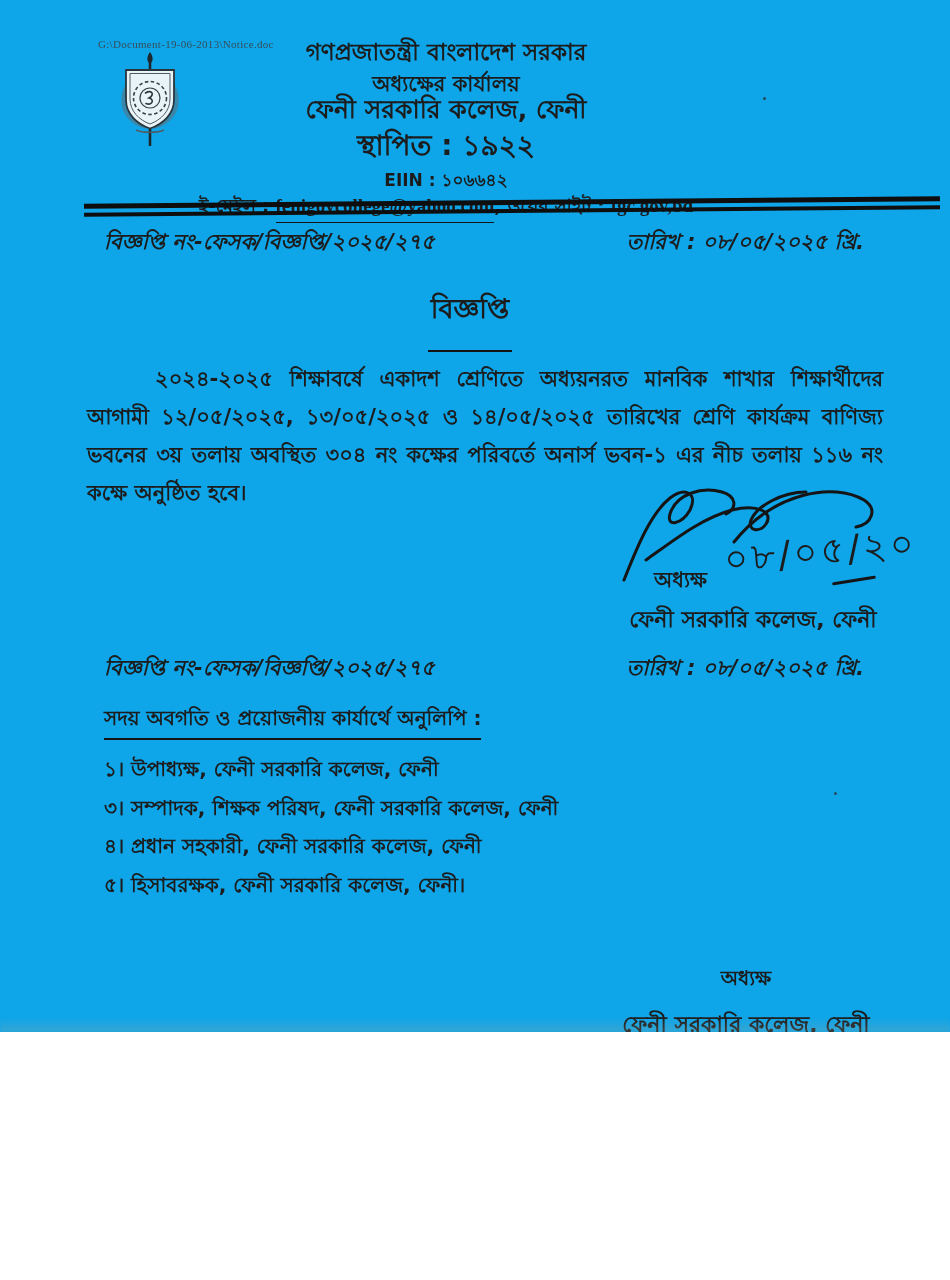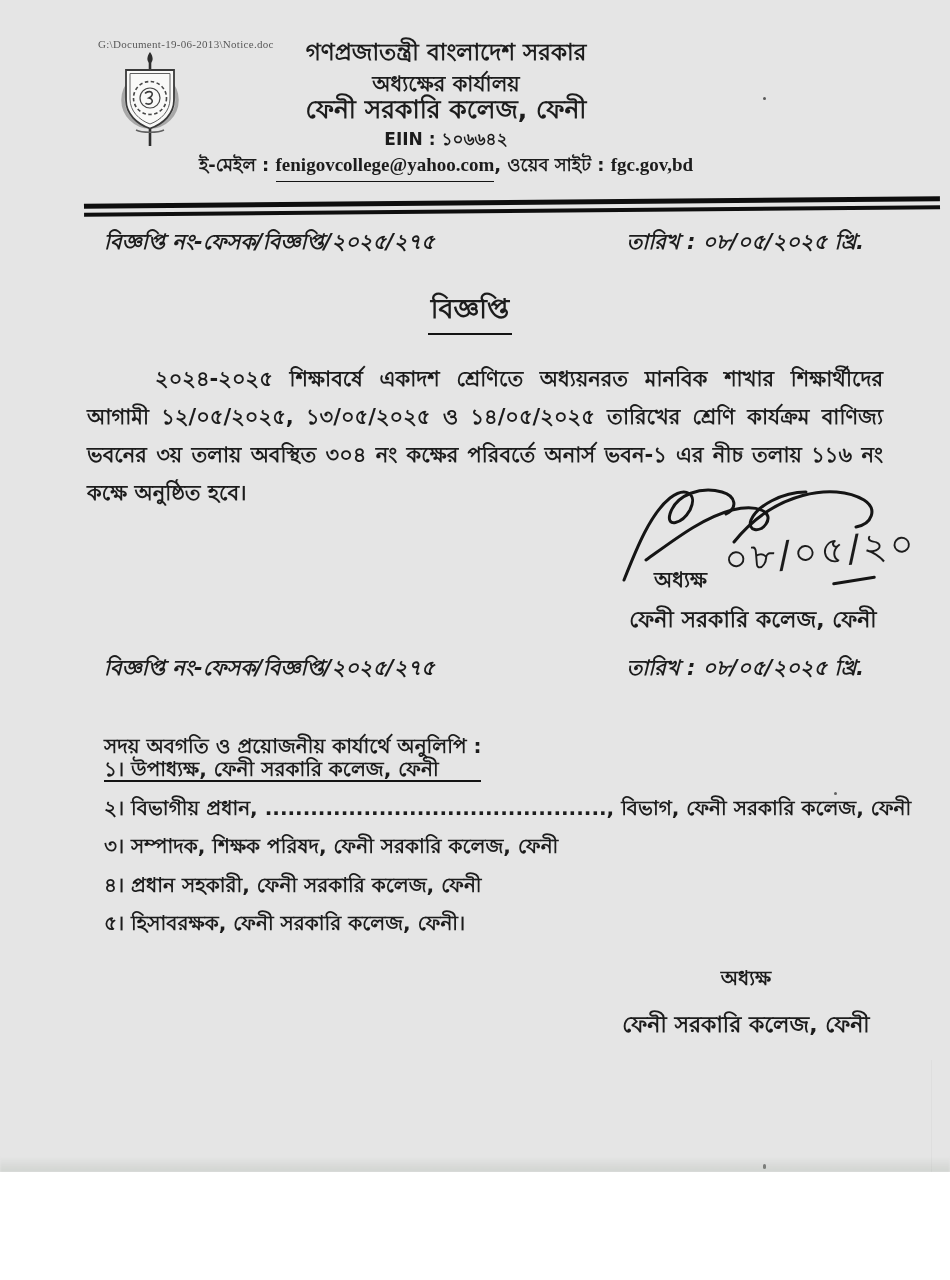--- a/index.html
+++ b/index.html
@@ -4,23 +4,23 @@
 <style>
   * { margin: 0; padding: 0; box-sizing: border-box; }
   html, body { background: #ffffff; }
   body {
     font-family: "DejaVu Sans", "Liberation Sans", sans-serif;
     color: #1c1c1c;
   }
   .page {
     position: relative;
     width: 950px;
-    height: 1172px;
+    height: 1032px;
     margin: 0 auto;
-    background: #e5e5e5;
+    background: #0ea5e9;
     overflow: hidden;
   }
 
   
   .watermark {
     position: absolute;
     left: 98px;
     top: 38px;
     font-family: "Liberation Serif", "DejaVu Serif", serif;
     font-size: 11px;
@@ -98,21 +98,21 @@
     left: 0;
     right: 10px;
     top: 288px;
     text-align: center;
   }
   .notice-title span {
     display: inline-block;
     font-size: 27px;
     font-weight: bold;
     border-bottom: 2.5px solid #141414;
-    padding: 0 3px 0 3px;
+    padding: 0 3px 17px 3px;
   }
 
   
   .body-par {
     position: absolute;
     left: 87px;
     top: 360px;
     width: 796px;
     font-size: 21px;
     font-weight: 600;
@@ -176,22 +176,21 @@
   .dist-heading {
     position: absolute;
     left: 104px;
     top: 703px;
   }
   .dist-heading span {
     display: inline-block;
     font-size: 20px;
     font-weight: bold;
     border-bottom: 2px solid #141414;
-    padding-bottom: 16px;
-    margin-top: 28px;
+    padding-bottom: 2px;
   }
   .dist-list {
     position: absolute;
     left: 104px;
     top: 743px;
     width: 760px;
     font-size: 20px;
     font-weight: 600;
     margin-top: 11px;
   }
@@ -254,20 +253,21 @@
       <circle cx="36" cy="48" r="10" fill="none" stroke="#3a3a3a" stroke-width="1.2"></circle>
       <path d="M31.5 43 C38 39 41 45 35 48 C41 49.5 38 56 32 53.5" fill="none" stroke="#2c2c2c" stroke-width="1.6" stroke-linecap="round"></path>
       <path d="M22 80 C28 83 44 83 50 80" fill="none" stroke="#555" stroke-width="1.4"></path>
     </svg>
   </div>
 
   <div class="header">
     <div class="gov">গণপ্রজাতন্ত্রী বাংলাদেশ সরকার</div>
     <div class="office">অধ্যক্ষের কার্যালয়</div>
     <div class="college">ফেনী সরকারি কলেজ, ফেনী</div>
+    <div class="estd">স্থাপিত : ১৯২২</div>
     <div class="eiin">EIIN : ১০৬৬৪২</div>
     <div class="contact">
       <span>ই-মেইল : </span><span class="email">fenigovcollege@yahoo.com</span><span>, ওয়েব সাইট : </span><span class="web-latin">fgc.gov,bd</span>
     </div>
   </div>
 
   <div class="divider"></div>
 
   <div class="meta-row top">
     <span>বিজ্ঞপ্তি নং-ফেসক/বিজ্ঞপ্তি/২০২৫/২৭৫</span>
@@ -297,21 +297,20 @@
   <div class="meta-row bottom">
     <span>বিজ্ঞপ্তি নং-ফেসক/বিজ্ঞপ্তি/২০২৫/২৭৫</span>
     <span>তারিখ : ০৮/০৫/২০২৫ খ্রি.</span>
   </div>
 
   <div class="dist-heading">
     <span>সদয় অবগতি ও প্রয়োজনীয় কার্যার্থে অনুলিপি :</span>
   </div>
   <div class="dist-list">
     <div class="dist-item">১। উপাধ্যক্ষ, ফেনী সরকারি কলেজ, ফেনী</div>
-    <div class="dist-item">২। বিভাগীয় প্রধান, ............................................., বিভাগ, ফেনী সরকারি কলেজ, ফেনী</div>
     <div class="dist-item">৩। সম্পাদক, শিক্ষক পরিষদ, ফেনী সরকারি কলেজ, ফেনী</div>
     <div class="dist-item">৪। প্রধান সহকারী, ফেনী সরকারি কলেজ, ফেনী</div>
     <div class="dist-item">৫। হিসাবরক্ষক, ফেনী সরকারি কলেজ, ফেনী।</div>
   </div>
 
   <div class="footer-sig">
     <div class="designation">অধ্যক্ষ</div>
     <div class="college">ফেনী সরকারি কলেজ, ফেনী</div>
   </div>
 

